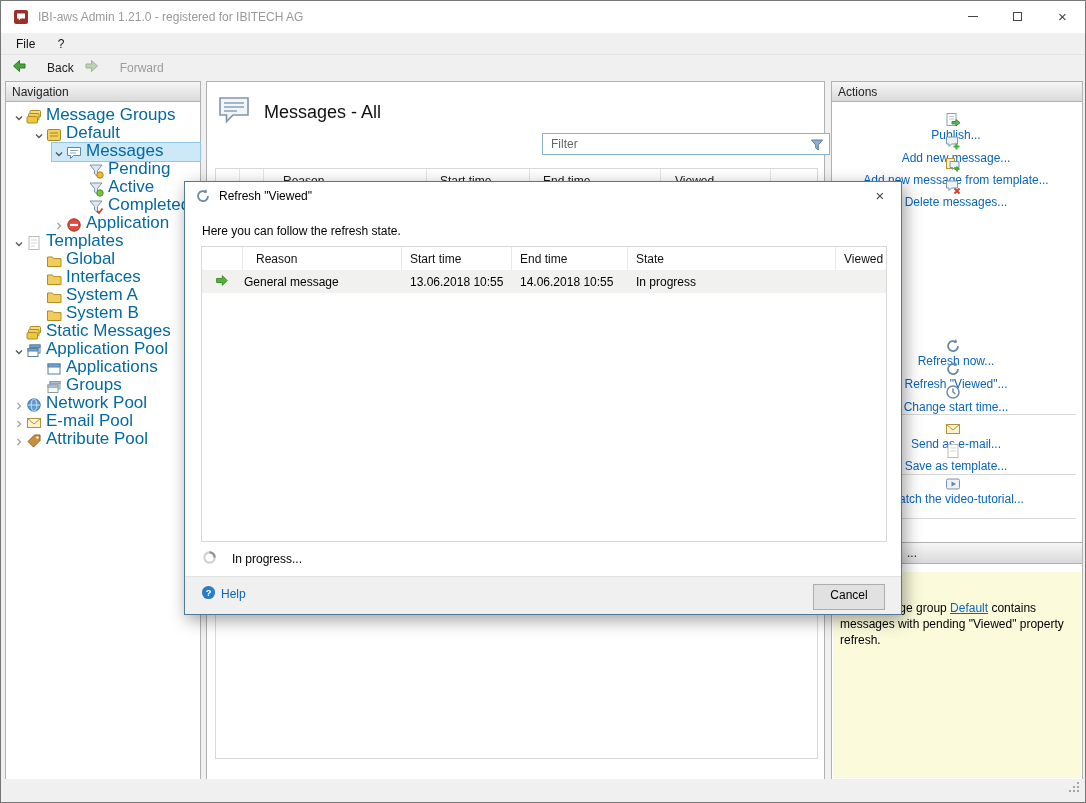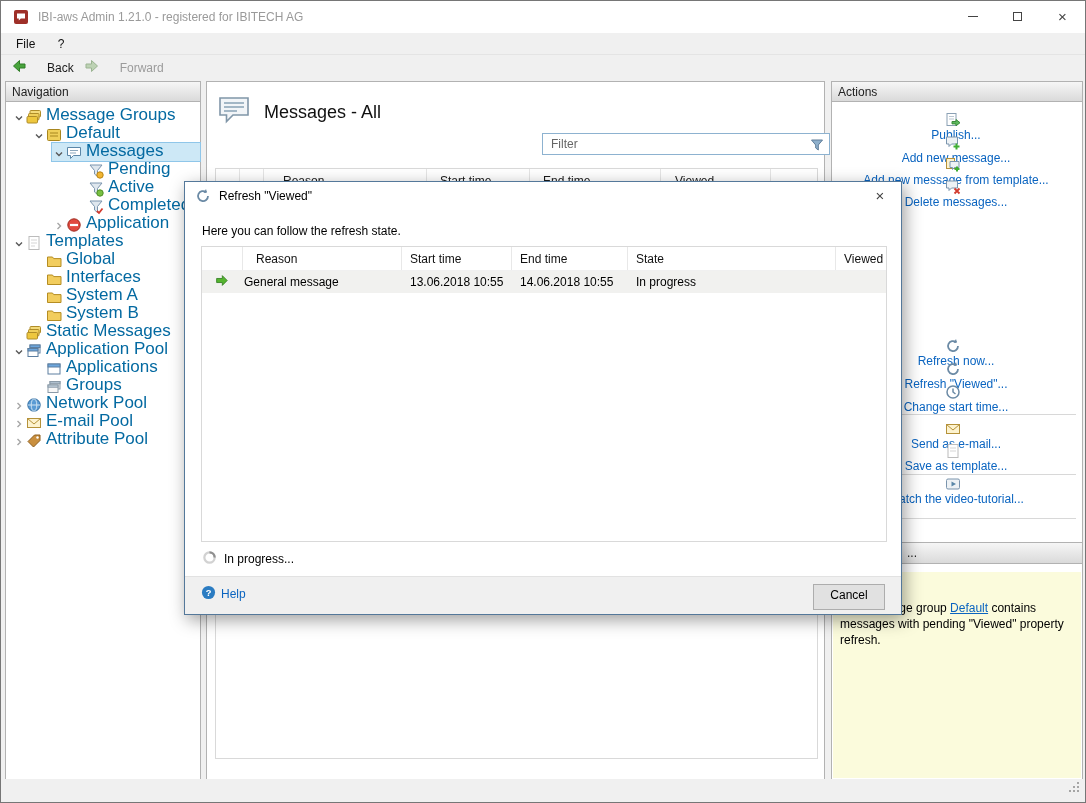--- a/index.html
+++ b/index.html
@@ -67,21 +67,21 @@
   .dlg-close { position:absolute; top:0; right:0; width:42px; height:28px; text-align:center; line-height:28px; font-size:15px; color:#444; cursor:pointer; }
   .dlg-desc { position:absolute; top:42px; left:17px; font-size:12px; color:#000; }
   .dlg-table { position:absolute; top:64px; left:16px; width:686px; height:296px; border:1px solid #d9d9d9; background:#fff; }
   .dlg-thead { display:flex; height:24px; font-size:12px; color:#111; border-bottom:1px solid #f0f0f0; }
   .dth { border-right:1px solid #e8e8e8; display:flex; align-items:center; height:100%; }
   .dc0{width:41px} .dc1{width:159px} .dc2{width:110px} .dc3{width:116px} .dc4{width:208px} .dc5{flex:1; border-right:none}
   .dth.dc1{padding-left:13px} .dth.dc2,.dth.dc3,.dth.dc4,.dth.dc5{padding-left:8px}
   .dlg-row { display:flex; height:22px; background:#f1f1ef; align-items:center; font-size:12px; color:#000; }
   .drc { display:flex; align-items:center; height:100%; }
   .drc.dc0{padding-left:13px} .drc.dc1{padding-left:1px} .drc.dc2,.drc.dc3,.drc.dc4,.drc.dc5{padding-left:8px}
-  .dlg-status { position:absolute; top:368px; left:17px; display:flex; align-items:center; gap:7px; font-size:12px; color:#000; }
+  .dlg-status { position:absolute; top:368px; left:17px; display:flex; align-items:center; gap:15px; font-size:12px; color:#000; }
   .dlg-footer { position:absolute; bottom:0; left:0; right:0; height:38px; background:#f0f0f0; border-top:1px solid #e2e2e2; }
   .dlg-help { position:absolute; left:16px; top:8px; display:flex; align-items:center; gap:5px; font-size:12px; color:#0a64c0; cursor:pointer; }
   .dlg-cancel { position:absolute; right:16px; top:7px; width:72px; height:26px; background:#e1e1e1; border:1px solid #adadad; font-size:12px; text-align:center; line-height:21px; color:#000; cursor:pointer; }
 
   
   .statusbar { position:absolute; left:1px; right:1px; bottom:1px; height:22px; background:#f0f0f0; }
   .grip { position:absolute; right:3px; bottom:3px; }
 </style>
 </head>
 <body>

